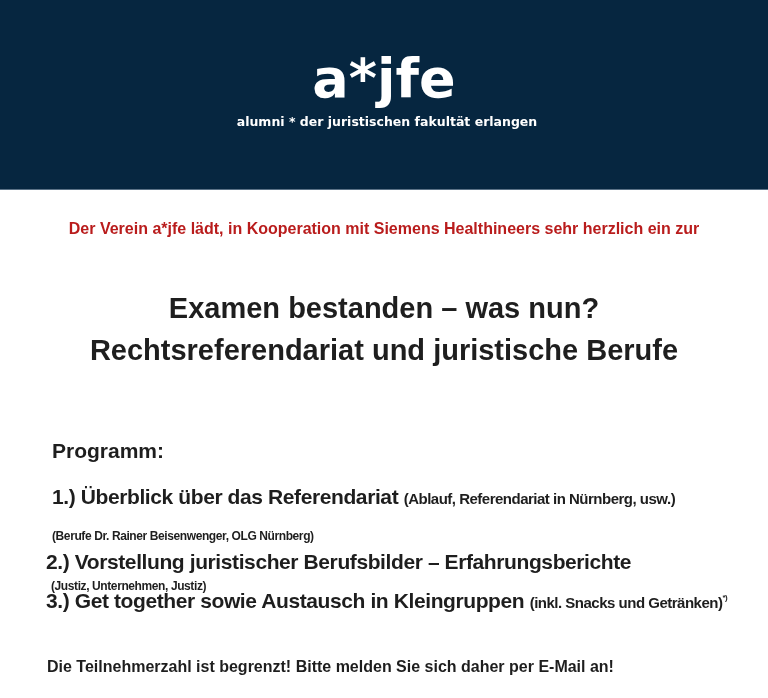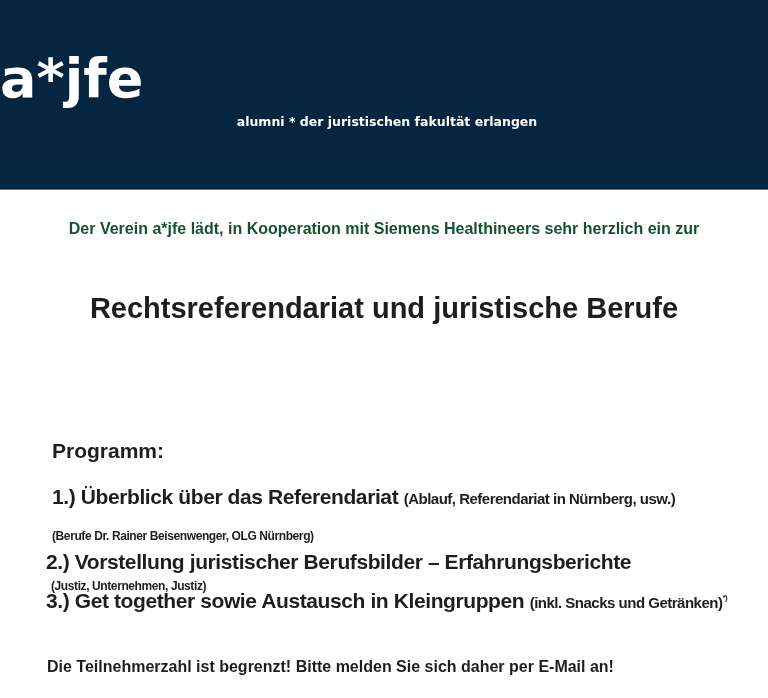--- a/index.html
+++ b/index.html
@@ -10,35 +10,35 @@
     color: #1e1e1e;
     position: relative;
   }
   .header {
     position: absolute; left: 0; top: 0; width: 768px; height: 189px;
     background: #062640;
     border-bottom: 1px solid #5b7287;
   }
   .logo {
     position: absolute; left: 0; width: 768px; top: 52px;
-    text-align: left; color: #ffffff;
+    text-align: center; color: #ffffff;
     font-family: "DejaVu Sans", sans-serif; font-weight: bold;
     font-size: 54px; line-height: 54px; letter-spacing: 0px;
   }
   .logo-sub {
     position: absolute; left: 0; width: 768px; top: 114px;
     text-align: center; color: #ffffff;
     font-family: "DejaVu Sans", sans-serif; font-weight: bold;
     font-size: 12.5px; line-height: 16px;
     padding-left: 6px; box-sizing: border-box;
   }
   .intro {
     position: absolute; left: 40px; width: 688px; top: 216px;
     text-align: center; font-weight: bold; font-size: 16px; line-height: 25px;
-    color: #14532d;
+    color: #b91c1c;
   }
   .title {
     position: absolute; left: 0; width: 768px; top: 287px;
     text-align: center; font-weight: bold; font-size: 29px; line-height: 42px;
     color: #1e1e1e;
   }
   .prog-head {
     position: absolute; left: 52px; top: 438px;
     font-weight: bold; font-size: 21px; line-height: 26px;
   }
@@ -63,20 +63,21 @@
 <div class="header">
   <div class="logo">a*jfe</div>
   <div class="logo-sub">alumni * der juristischen fakultät erlangen</div>
 </div>
 
 <div class="intro">
   <div>Der Verein a*jfe lädt, in Kooperation mit Siemens Healthineers sehr herzlich ein zur</div>
 </div>
 
 <div class="title">
+  <div>Examen bestanden – was nun?</div>
   <div>Rechtsreferendariat und juristische Berufe</div>
 </div>
 
 <div class="prog-head">Programm:</div>
 
 <div class="item-main" style="left:52px; top:484px;">
   <span>1.) Überblick über das Referendariat</span>
   <span class="small">(Ablauf, Referendariat in Nürnberg, usw.)</span>
 </div>
 <div class="item-sub" style="left:52px; top:528px;">(Berufe Dr. Rainer Beisenwenger, OLG Nürnberg)</div>

